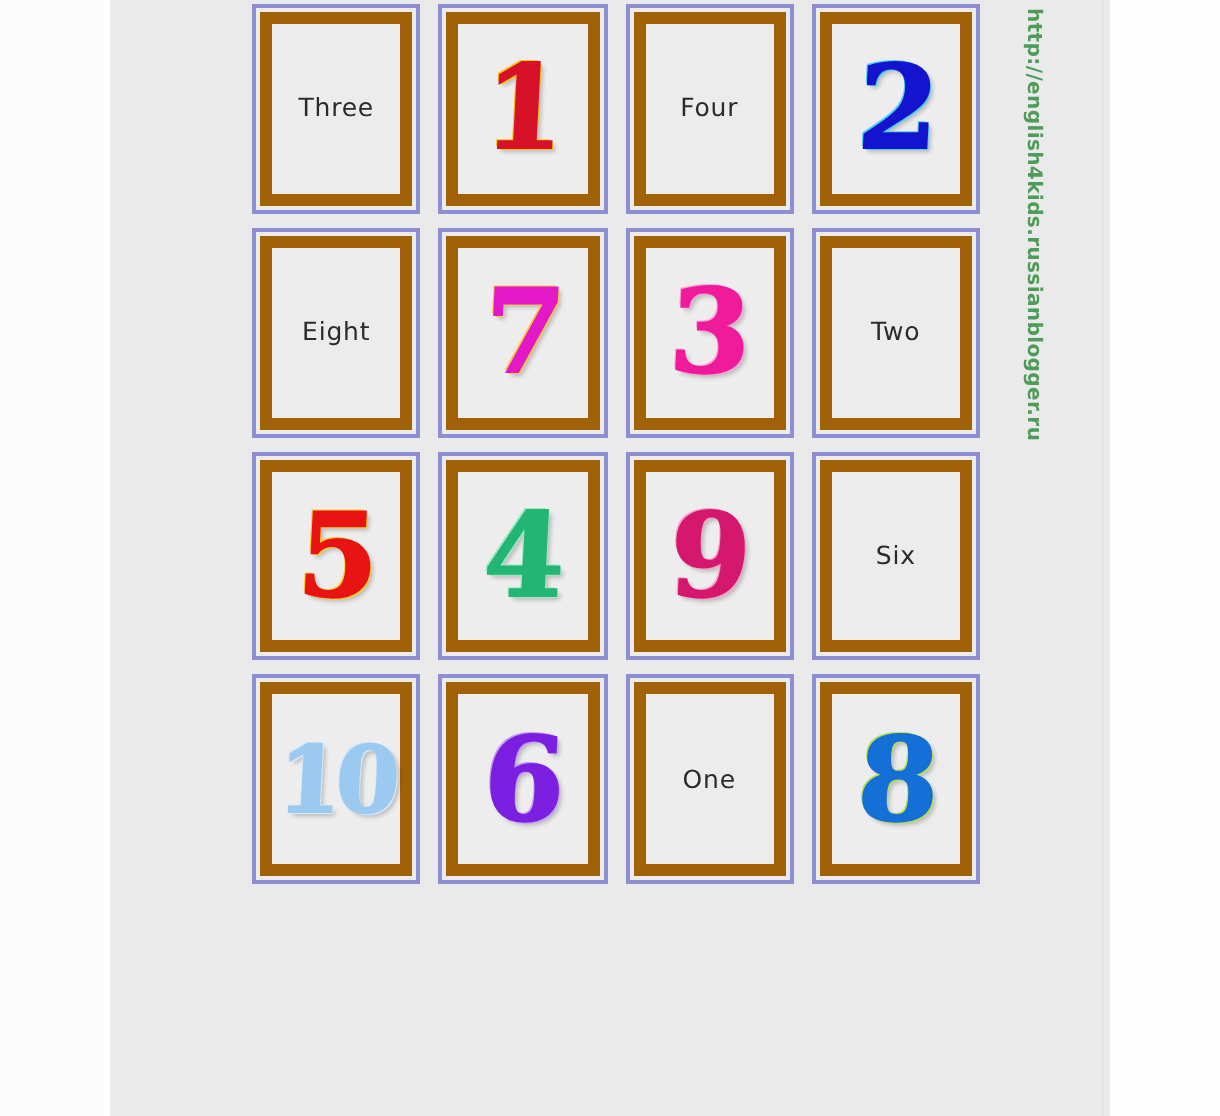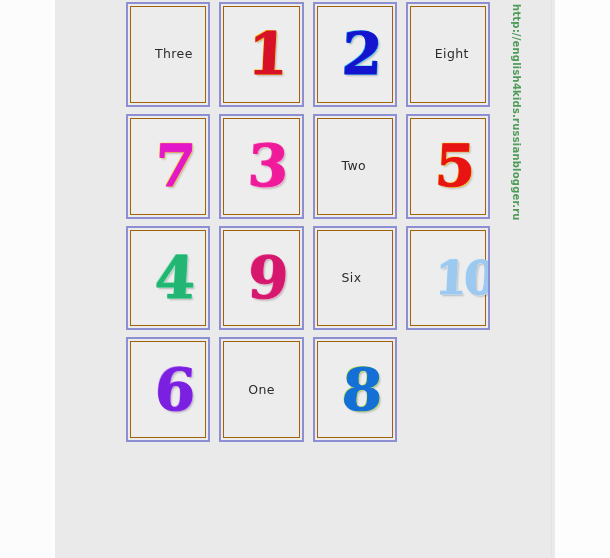--- a/index.html
+++ b/index.html
@@ -75,26 +75,25 @@
     padding: 2px;
     display: flex;
     align-items: center;
     justify-content: center;
     overflow: hidden;
   }
   .card-inner {
     box-sizing: border-box;
     width: 100%;
     height: 100%;
-    border: 1px solid #a16207;
+    border: 6px solid #a16207;
     background: #ededed;
     display: flex;
     align-items: center;
-    justify-content: flex-start;
-    padding-left: 24px;
+    justify-content: center;
   }
 
   
   .word-card .card-inner {
     background: #ececec;
   }
   .word-label {
     font-family: "DejaVu Sans", sans-serif;
     font-size: 12.5px;
     font-weight: 400;
@@ -154,20 +153,25 @@
       <div class="card word-card">
         <div class="card-inner">
           <span class="word-label">Three</span>
         </div>
       </div>
       <div class="card numeral-card">
         <div class="card-inner">
           <span class="numeral" style="color: rgb(214, 17, 40); text-shadow: rgb(245, 197, 24) 1px 1px 0px, rgb(245, 197, 24) -1px -1px 0px, rgba(0, 0, 0, 0.22) 2px 2px 2px; -webkit-text-stroke: 1px rgb(214, 17, 40);">1</span>
         </div>
       </div>
+      <div class="card word-card">
+        <div class="card-inner">
+          <span class="word-label">Four</span>
+        </div>
+      </div>
       <div class="card numeral-card">
         <div class="card-inner">
           <span class="numeral" style="color: rgb(20, 20, 207); text-shadow: rgb(79, 208, 240) 1px 1px 0px, rgb(79, 208, 240) -1px -1px 0px, rgba(0, 0, 0, 0.22) 2px 2px 2px; -webkit-text-stroke: 1px rgb(20, 20, 207);">2</span>
         </div>
       </div>
       <div class="card word-card">
         <div class="card-inner">
           <span class="word-label">Eight</span>
         </div>
       </div>

